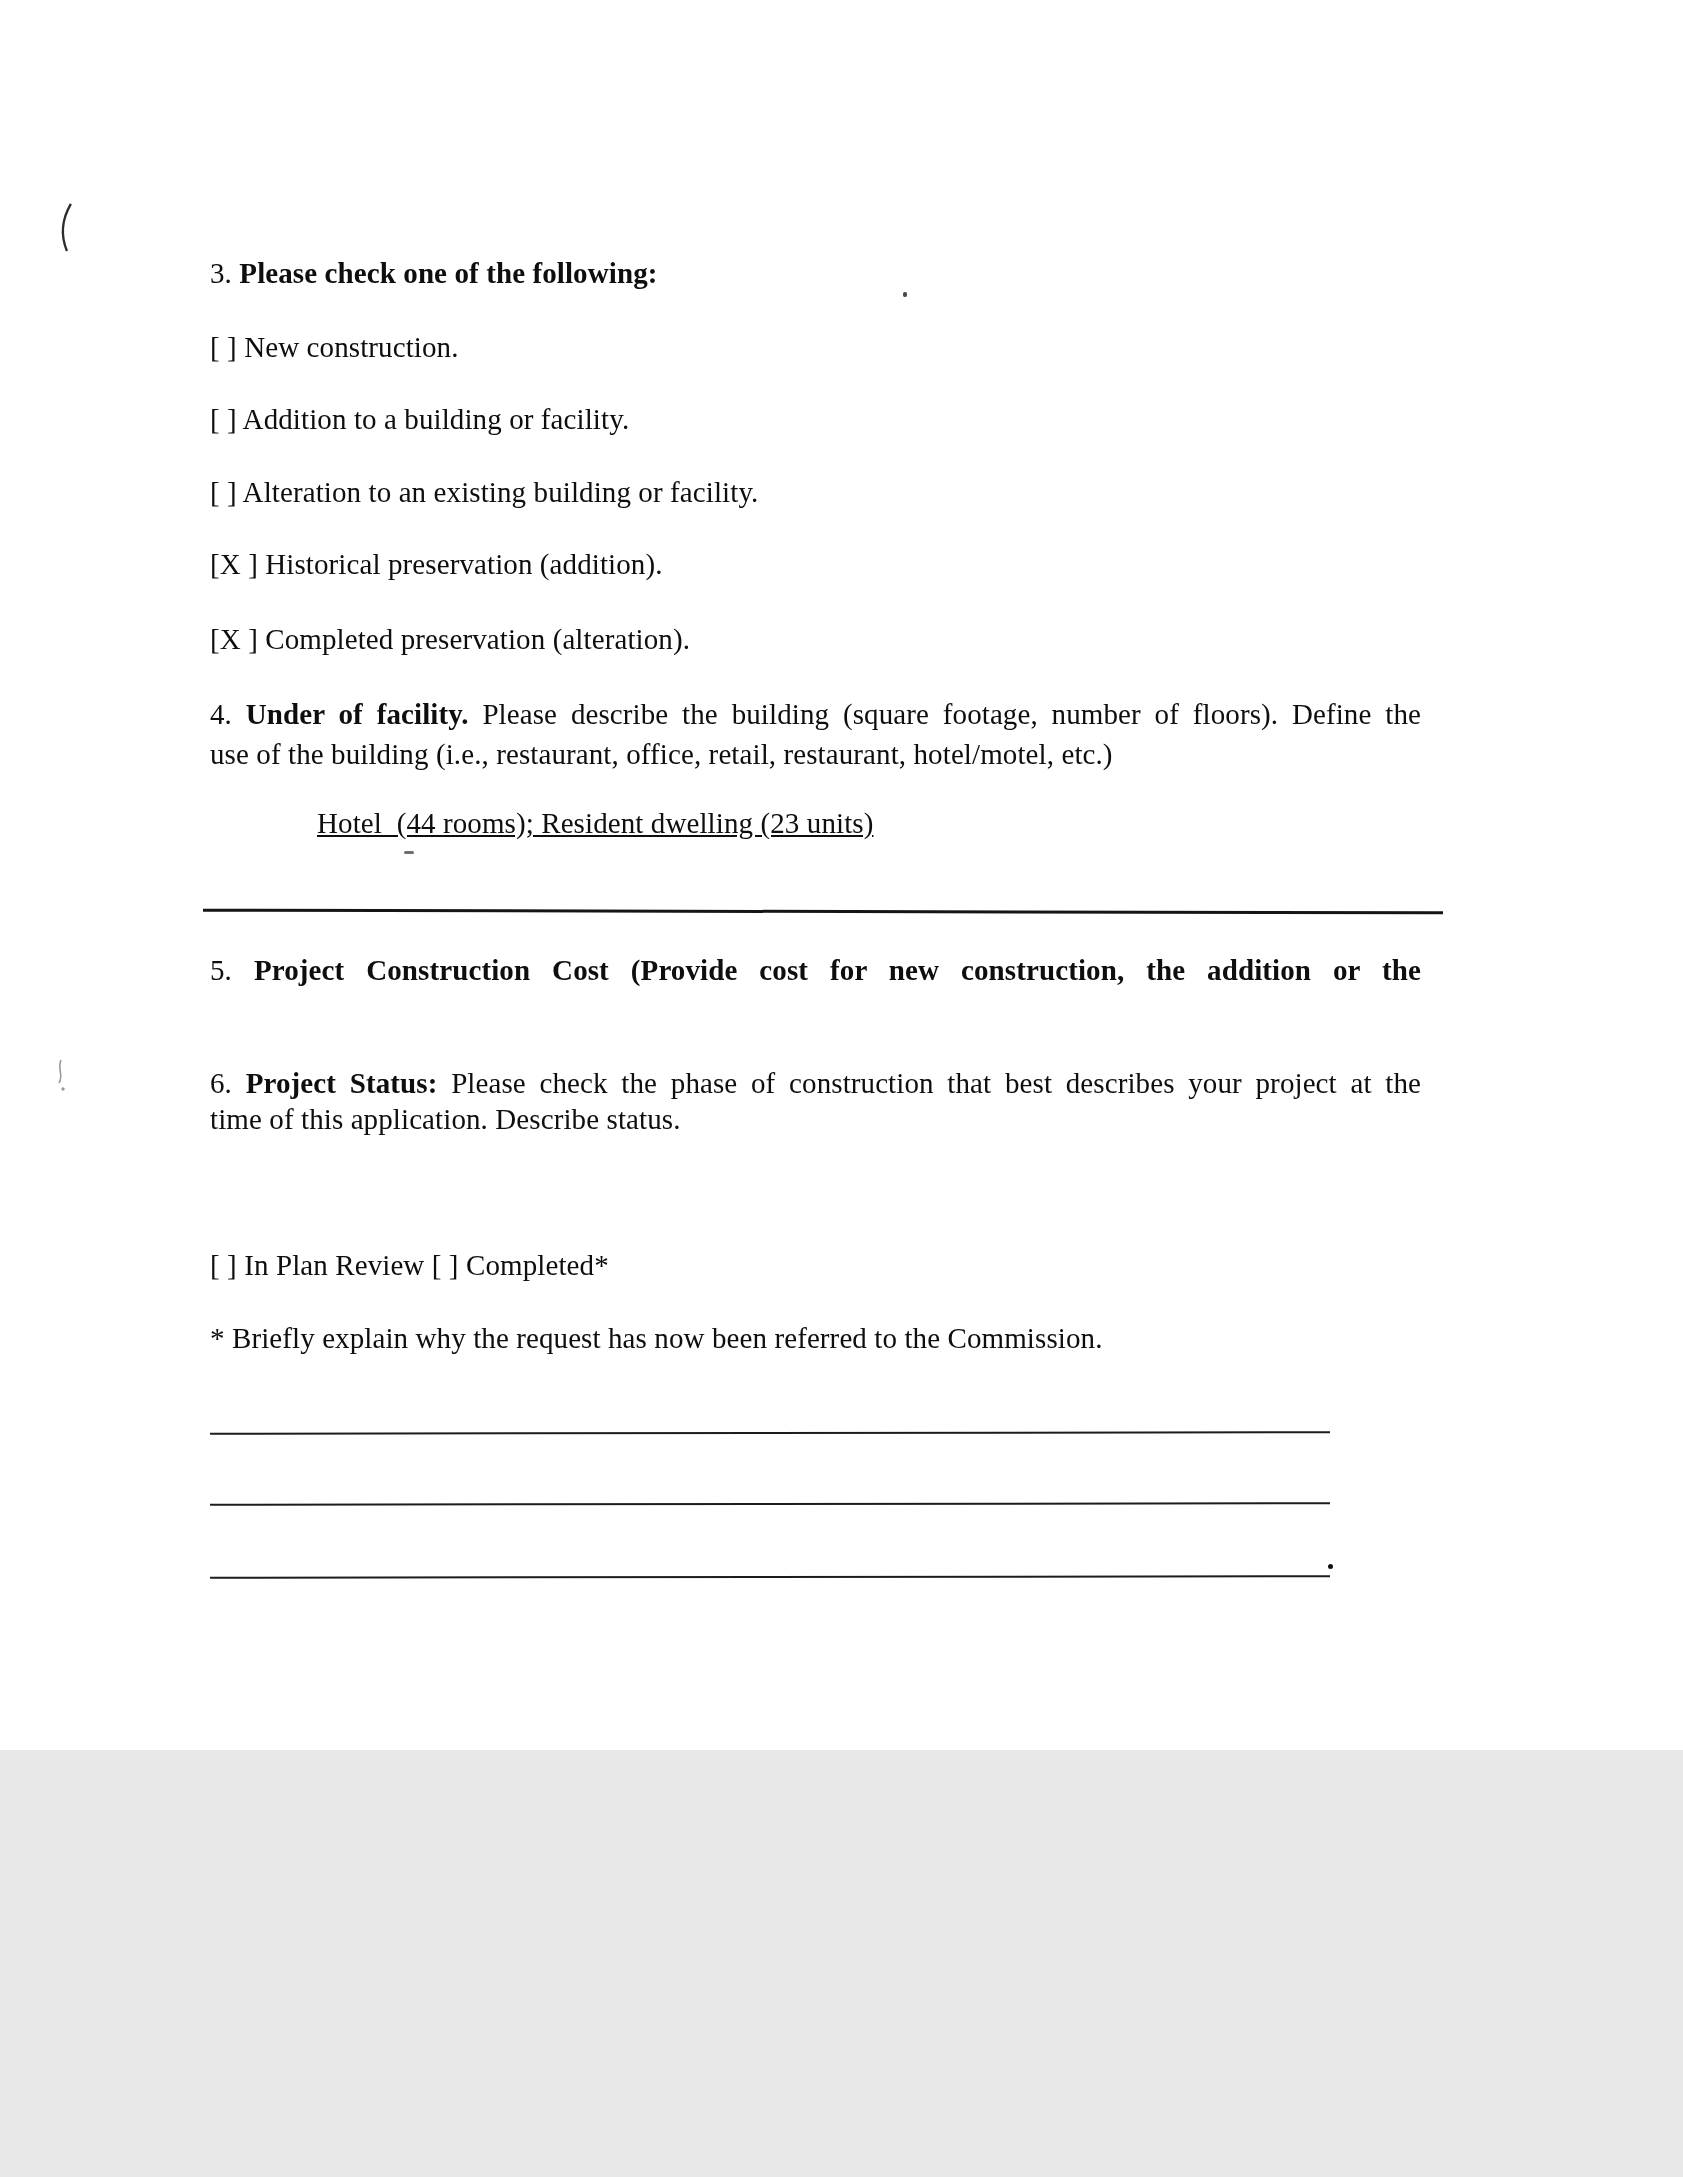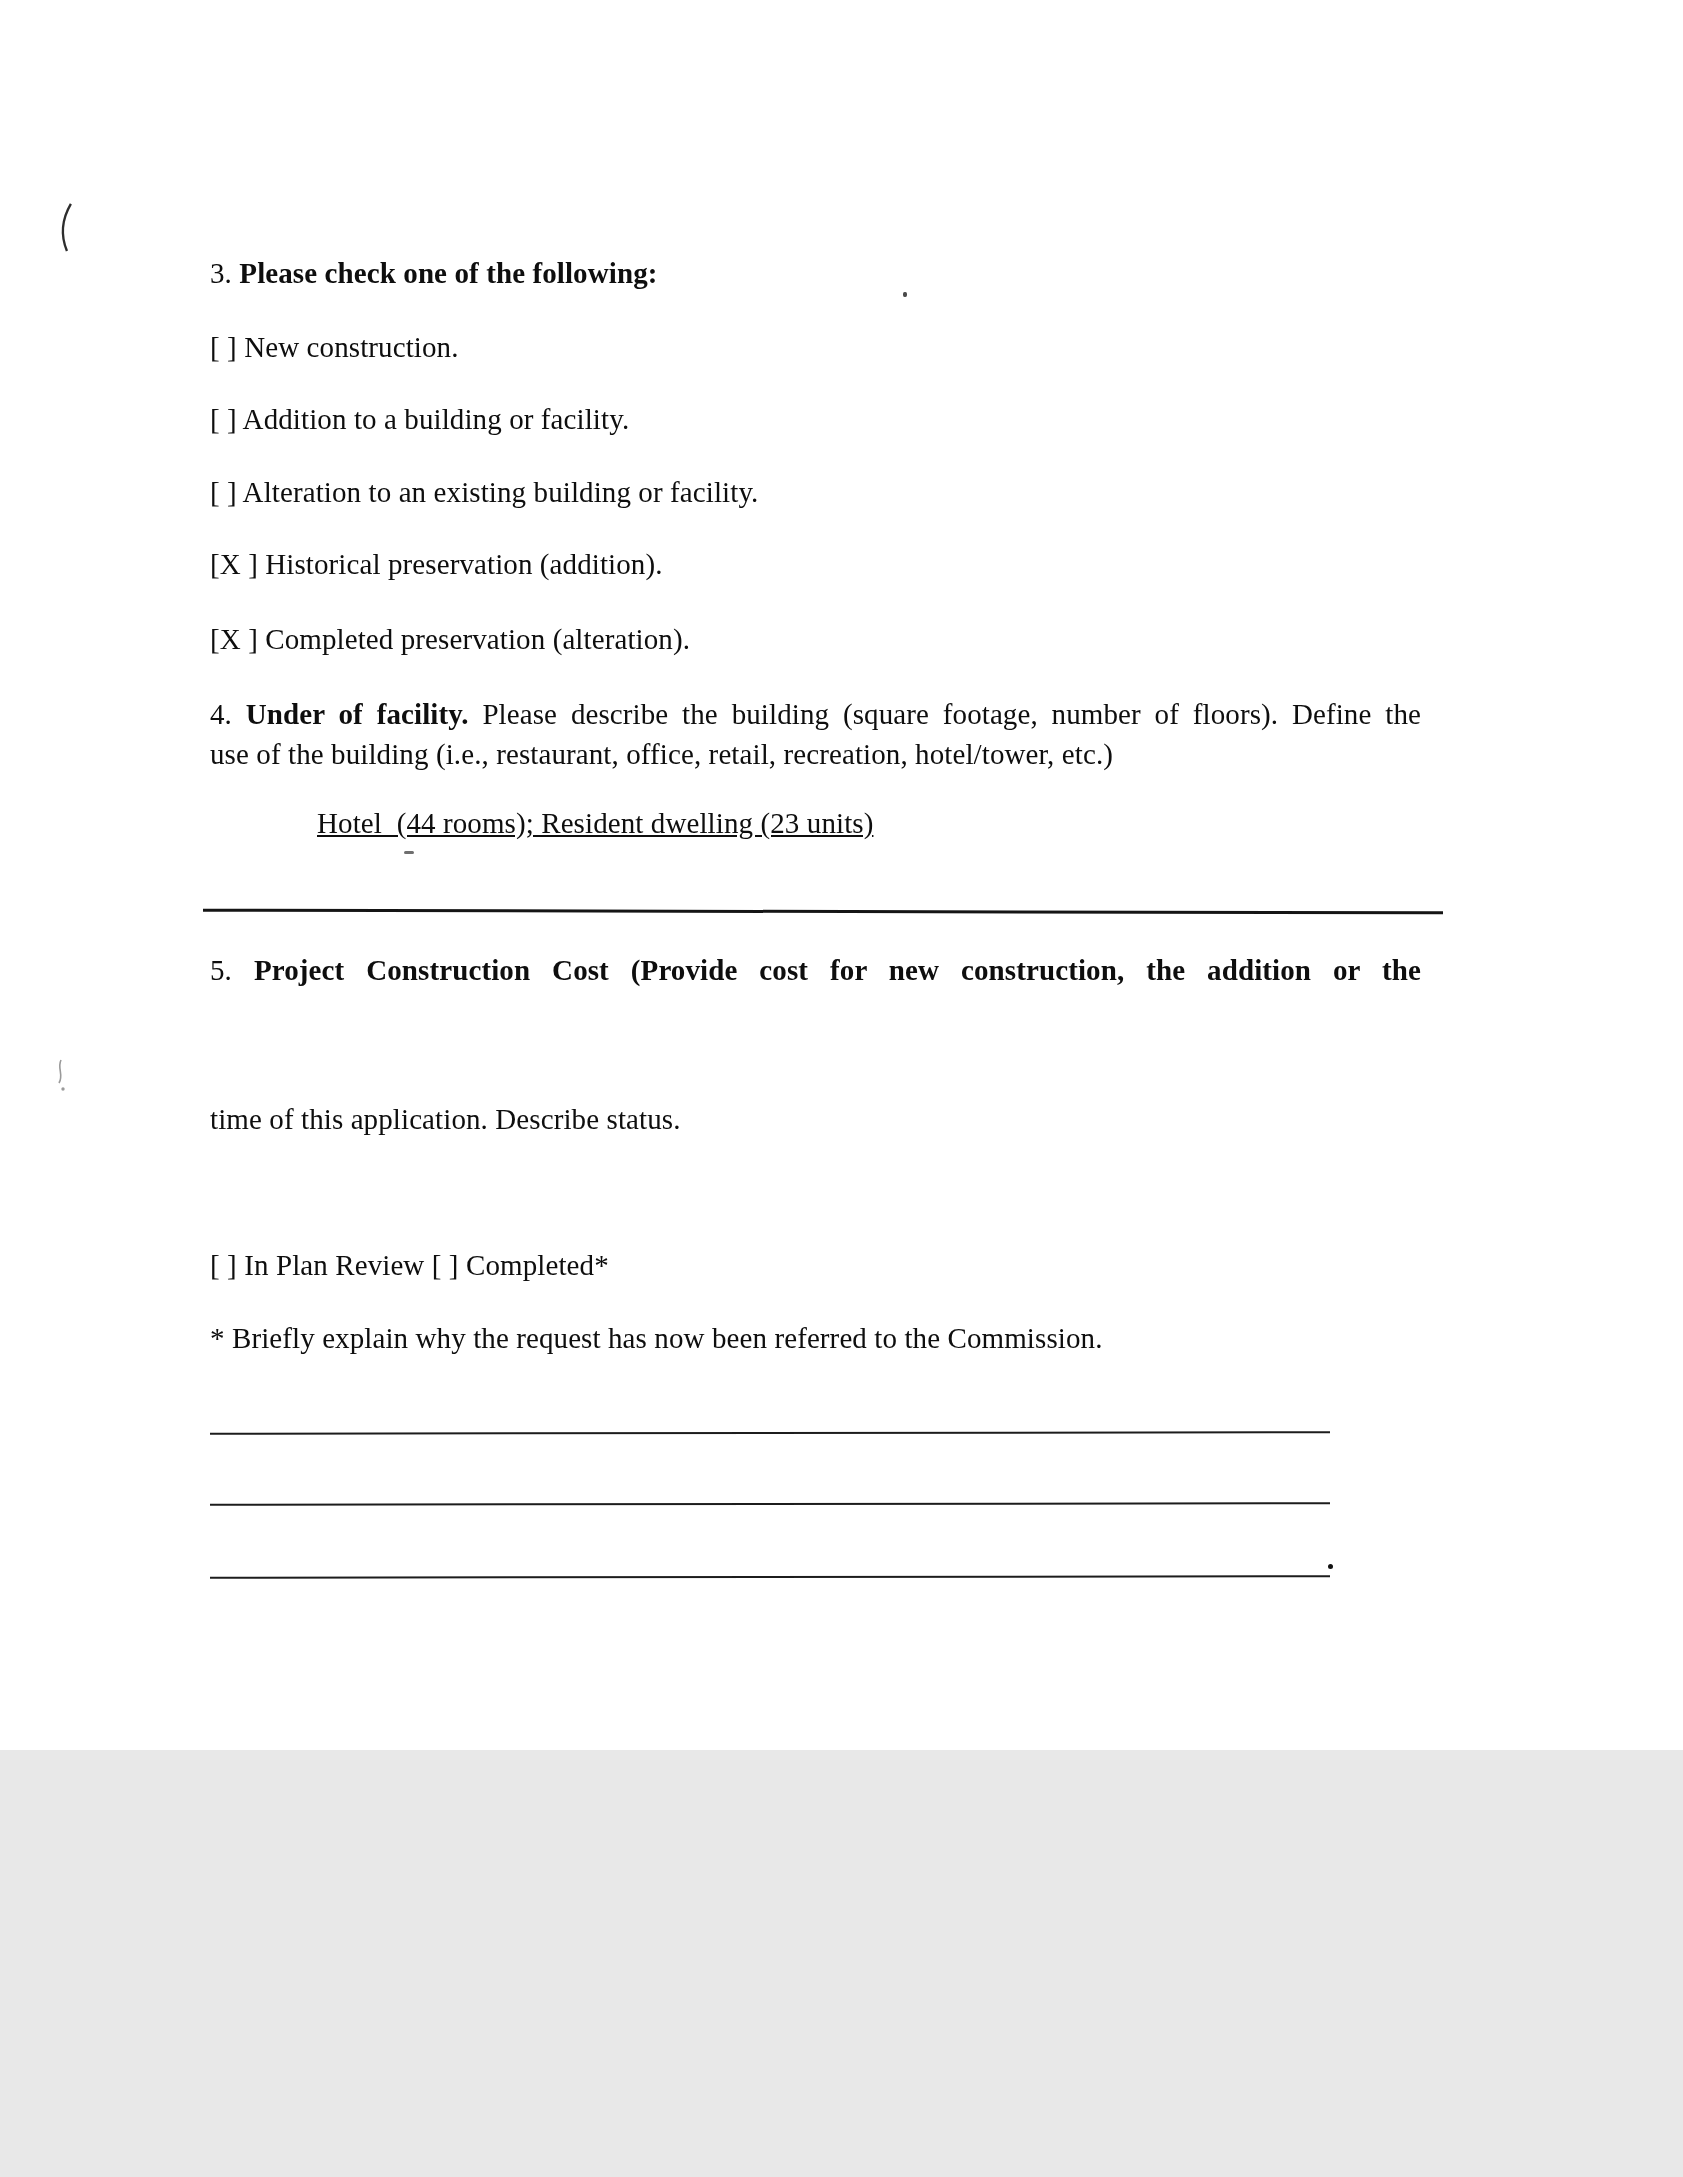--- a/index.html
+++ b/index.html
@@ -84,31 +84,36 @@
   <div class="line" style="top:401px">[ ] Addition to a building or facility.</div>
   <div class="line" style="top:474px">[ ] Alteration to an existing building or facility.</div>
   <div class="line" style="top:546px">[X ] Historical preservation (addition).</div>
   <div class="line" style="top:621px">[X ] Completed preservation (alteration).</div>
 
   <div class="line jline" style="top:696px">
     <span>4.</span>
     <span class="b">Under of facility.</span>
     <span>Please describe the building (square footage, number of floors). Define the</span>
   </div>
-  <div class="line" style="top:736px">use of the building (i.e., restaurant, office, retail, recreation, hotel/tower, etc.)</div>
+  <div class="line" style="top:736px">use of the building (i.e., restaurant, office, retail, restaurant, hotel/motel, etc.)</div>
 
   <div class="line pre" style="top:805px;left:317px">Hotel  (44 rooms); Resident dwelling (23 units)</div>
 
   <div class="divider"></div>
 
   <div class="line jline" style="top:952px">
     <span>5.</span>
     <span class="b">Project Construction Cost (Provide cost for new construction, the addition or the</span>
   </div>
 
+  <div class="line jline" style="top:1065px">
+    <span>6.</span>
+    <span class="b">Project Status:</span>
+    <span>Please check the phase of construction that best describes your project at the</span>
+  </div>
   <div class="line" style="top:1101px">time of this application. Describe status.</div>
 
   <div class="line" style="top:1247px">[ ] In Plan Review [ ] Completed*</div>
 
   <div class="line" style="top:1320px">* Briefly explain why the request has now been referred to the Commission.</div>
 
   <div class="rule blank" style="top:1432px"></div>
   <div class="rule blank" style="top:1503px"></div>
   <div class="rule blank" style="top:1576px"></div>
   <div class="dot" style="left:1328px;top:1564px;width:5px;height:5px"></div>

